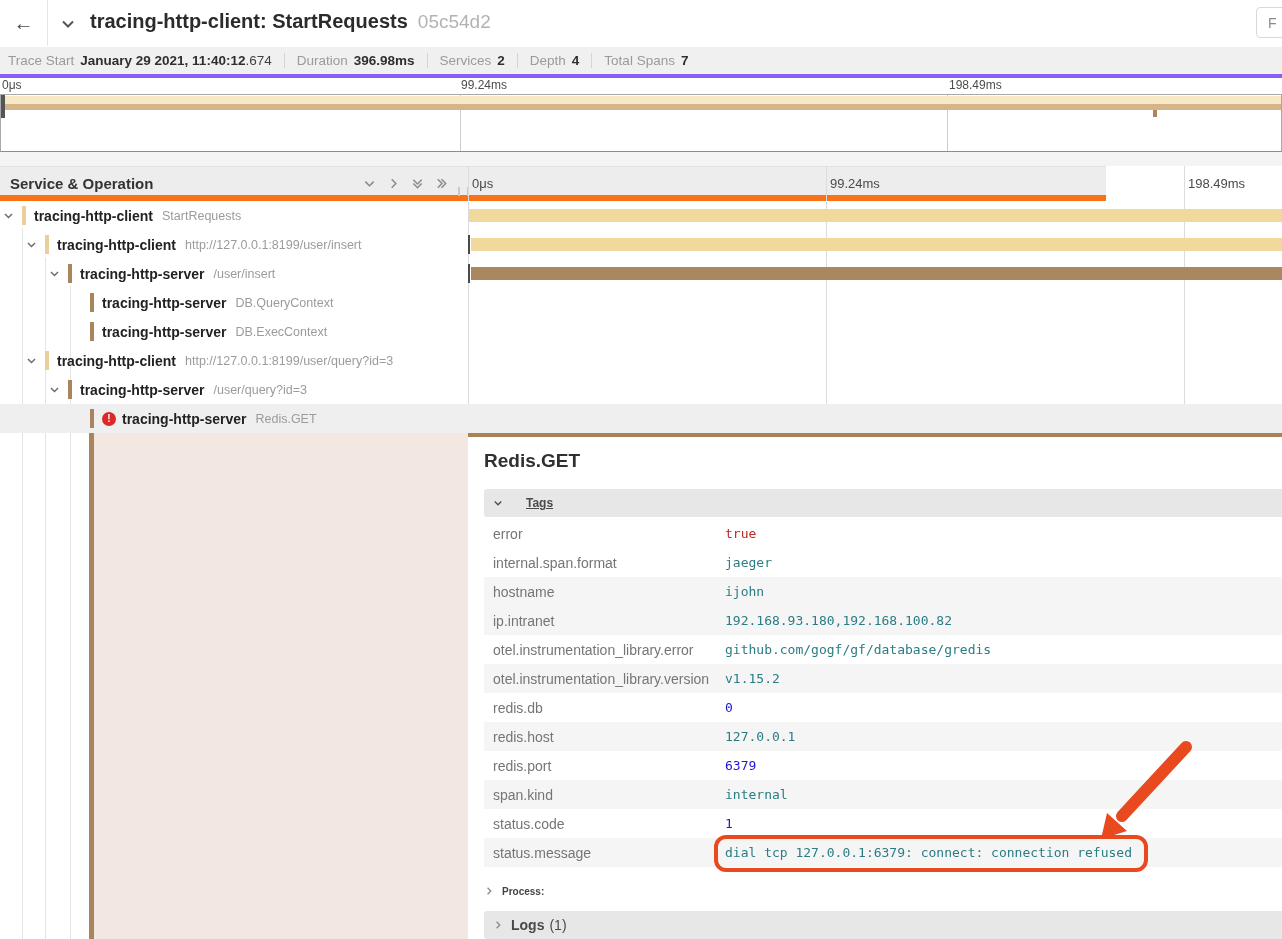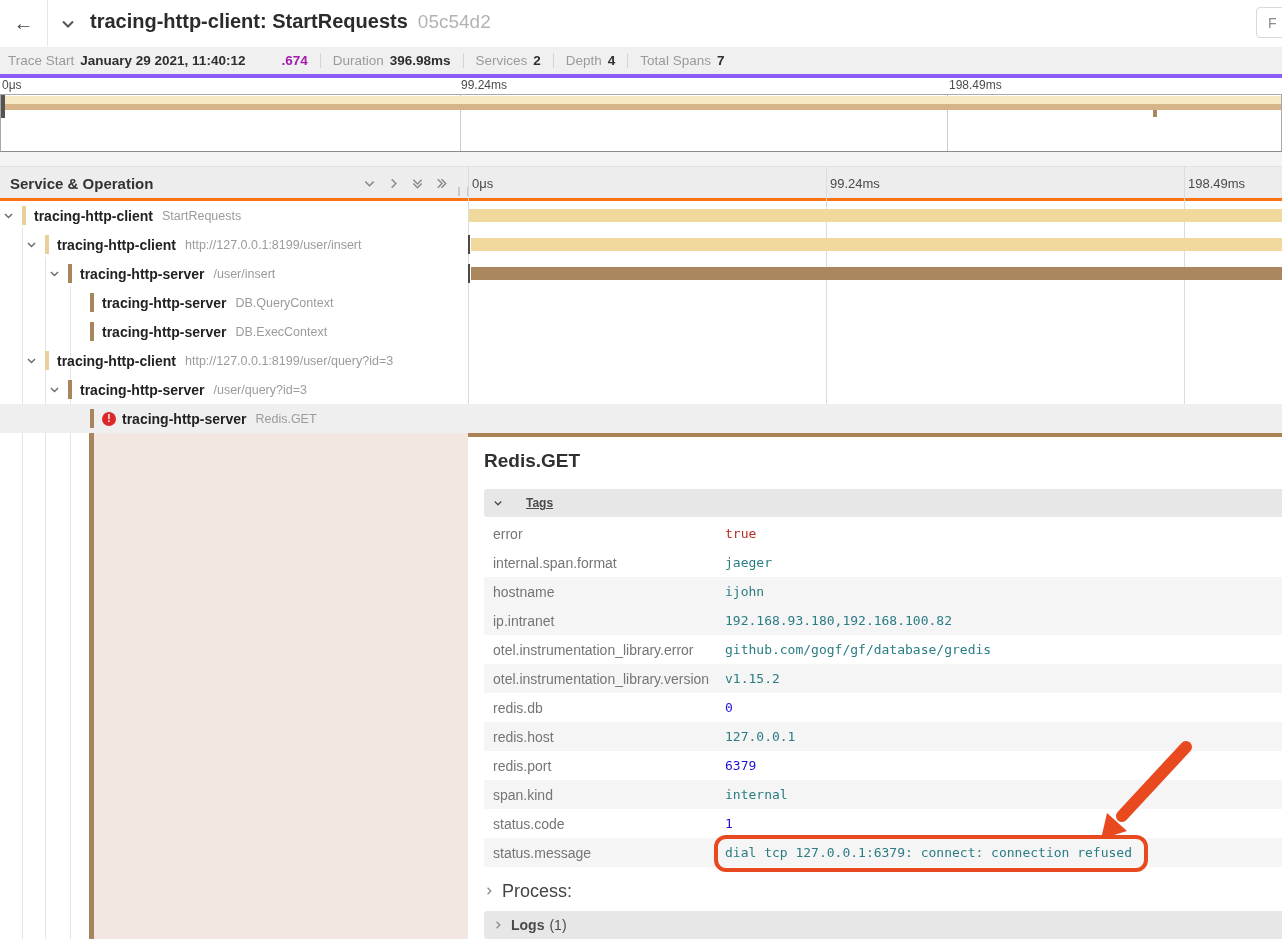--- a/index.html
+++ b/index.html
@@ -15,35 +15,35 @@
   #trace-title{left:90px;top:10px;font-size:20px;font-weight:700;color:#2b2b2b;white-space:nowrap;}
   #trace-id{color:#b3b3b3;font-weight:400;margin-left:10px;font-size:19px;}
   #find-box{left:1256px;top:7px;width:60px;height:31px;border:1px solid #d9d9d9;border-radius:4px;background:#fff;color:#8a8a8a;font-size:14px;display:flex;align-items:center;padding-left:11px;box-sizing:border-box;}
 
   
   #statsbar{left:0;top:47px;width:1282px;height:31px;background:#f0f0f0;border-bottom:4px solid #8b5cf6;display:flex;align-items:center;padding-left:8px;box-sizing:border-box;font-size:13.5px;}
   .stat{display:flex;align-items:center;padding:0 12px 0 0;}
   .stat + .stat{border-left:1px solid #d4d4d4;padding-left:12px;}
   .stat .lbl{color:#9a9a9a;margin-right:6px;}
   .stat .val{color:#2f2f2f;font-weight:700;}
-  .stat .sfx{color:#a21caf;font-weight:700;margin-left:36px;}
+  .stat .sfx{color:#404040;font-weight:400;}
 
   
   #mm-labels{left:0;top:78px;width:1282px;height:16px;font-size:12px;color:#4c4c4c;}
   .mm-lab{position:absolute;top:0;white-space:nowrap;}
   #mm-canvas{left:0;top:94px;width:1282px;height:58px;border:1px solid #a9a9a9;border-bottom:1px solid #8b8b8b;box-sizing:border-box;background:#fff;cursor:crosshair;}
   .mm-grid{position:absolute;top:0;bottom:0;width:1px;background:#ccc;}
   #mm-band1{position:absolute;left:0;right:0;top:1px;height:8px;background:var(--minimap-cream,#f7e9c5);}
   #mm-band2{position:absolute;left:0;right:0;top:9px;height:6px;background:var(--minimap-tan,#d6b488);}
   #mm-blip{position:absolute;left:1152px;top:15px;width:4px;height:7px;background:var(--span-brown,#ab8760);}
   #mm-handle{position:absolute;left:0;top:0;width:4px;height:23px;background:#555;cursor:ew-resize;}
   #mm-gap{left:0;top:152px;width:1282px;height:14px;background:#f4f4f4;}
 
   
-  #colhead{left:0;top:166px;width:1282px;height:35px;background:#ededed;border-top:1px solid #e2e2e2;border-bottom:3px solid #f97316;box-sizing:border-box;text-align:center;}
+  #colhead{left:0;top:166px;width:1106px;height:35px;background:#ededed;border-top:1px solid #e2e2e2;border-bottom:6px solid #f97316;box-sizing:border-box;text-align:center;}
   #svc-op-title{position:absolute;left:10px;top:8px;font-size:15px;font-weight:700;color:#333;}
   #tree-controls{position:absolute;left:363px;top:10px;display:flex;gap:11px;color:#8a8a8a;}
   #tree-controls span{cursor:pointer;}
   #col-grip{position:absolute;left:458px;top:20px;width:7px;height:9px;border-left:2px solid #c9c9c9;border-right:2px solid #c9c9c9;cursor:col-resize;}
   .tl-lab{position:absolute;top:9px;font-size:13px;color:#4a4a4a;white-space:nowrap;}
 
   
   .tl-grid{position:absolute;top:166px;height:267px;width:1px;background:#dcdcdc;pointer-events:none;}
 
   
@@ -78,21 +78,21 @@
   #tags-head .hlbl{font-size:12px;font-weight:700;margin-left:23px;text-decoration:underline;}
   #kv{position:absolute;left:16px;right:0;top:82px;}
   .kvrow{display:flex;height:29px;align-items:center;}
   .kvrow.alt{background:#f5f5f5;}
   .kvk{width:232px;padding-left:9px;font-size:14px;color:#757575;flex:none;}
   .kvv{font-family:"DejaVu Sans Mono",monospace;font-size:13px;white-space:nowrap;}
   .v-str{color:var(--value-string,#2a7d84);}
   .v-num{color:var(--value-number,#2013d6);}
   .v-err{color:var(--value-error,#bb2b25);}
   #process-row{position:absolute;left:16px;top:441px;height:26px;display:flex;align-items:center;cursor:pointer;color:#8a8a8a;}
-  #process-row .hlbl{font-size:18px;font-weight:400;color:#444;margin-left:8px;}
+  #process-row .hlbl{font-size:10px;font-weight:700;color:#444;margin-left:8px;}
   #logs-head{position:absolute;left:16px;right:0;top:474px;height:28px;background:#e7e7e7;border-radius:3px 0 0 3px;display:flex;align-items:center;padding-left:9px;box-sizing:border-box;cursor:pointer;color:#8a8a8a;}
   #logs-head .hlbl{font-size:14px;font-weight:700;color:#4a4a4a;margin-left:8px;}
   #logs-head .hcnt{font-size:14px;color:#4a4a4a;margin-left:5px;}
 
   
   #annot{left:0;top:0;width:1282px;height:939px;pointer-events:none;}
 </style>
 </head>
 <body>
 

